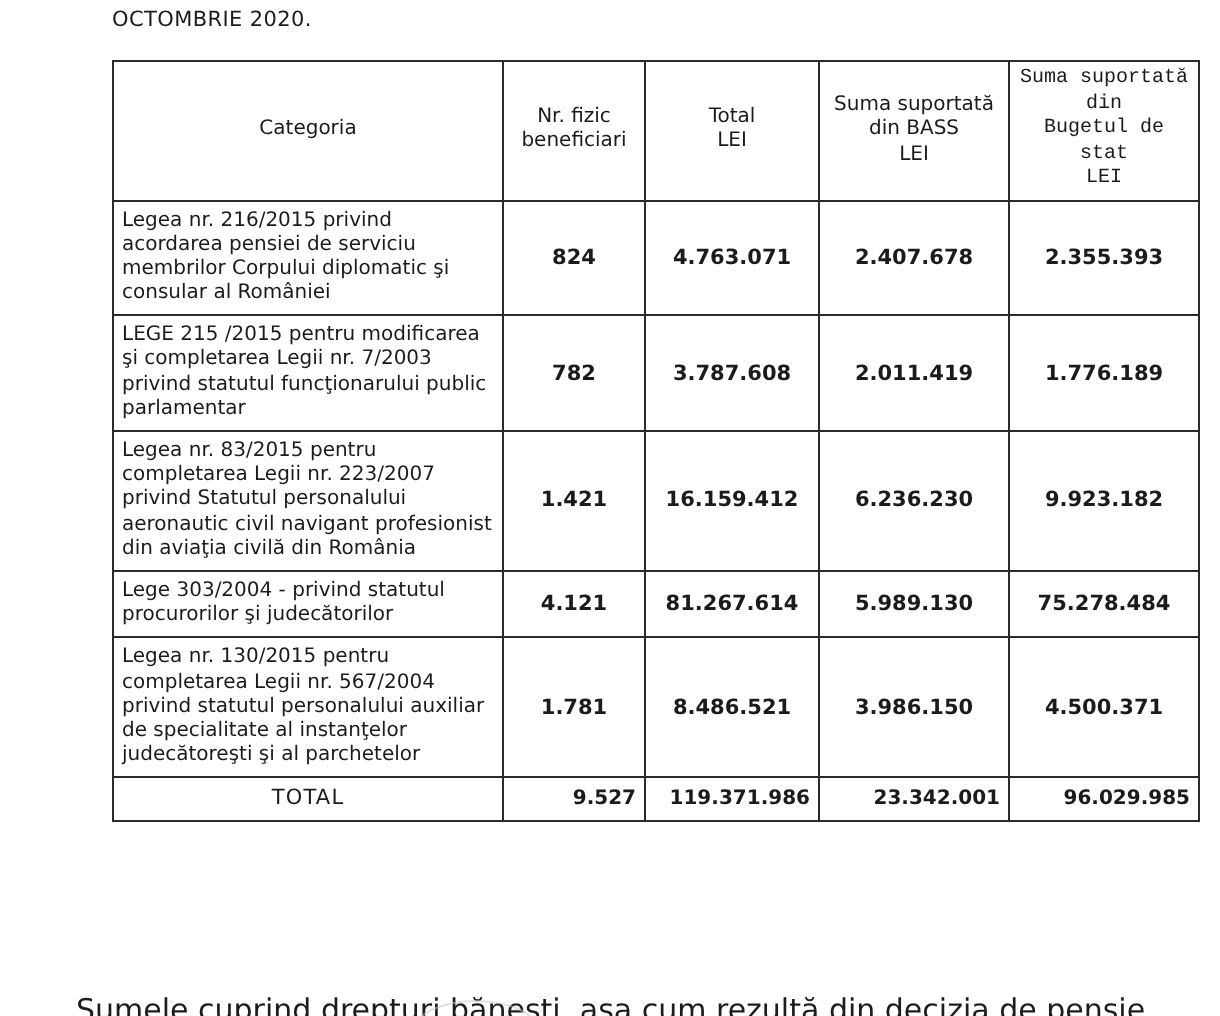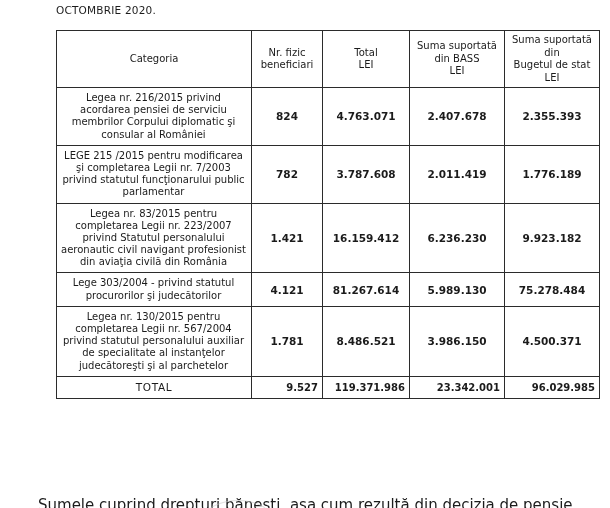--- a/index.html
+++ b/index.html
@@ -52,26 +52,26 @@
     text-align: center;
     font-size: 10px;
     line-height: 1.25;
     height: 50px;
     padding: 4px 3px;
   }
   th.col-cat { width: 186px; }
   th.col-nr  { width: 62px; }
   th.col-tot { width: 78px; }
   th.col-bass{ width: 86px; }
-  th.col-stat{ width: 86px; }
+  th.col-stat{ width: 86px; font-family: Liberation Mono, monospace; }
 
   tbody td.cat {
     font-size: 10px;
     line-height: 1.22;
-    text-align: center;
+    text-align: left;
     padding: 4px 5px 4px 4px;
   }
   tbody td.num {
     font-size: 10.5px;
     text-align: center;
     white-space: nowrap;
     font-weight: bold;
   }
   tr.total td {
     text-align: right;

